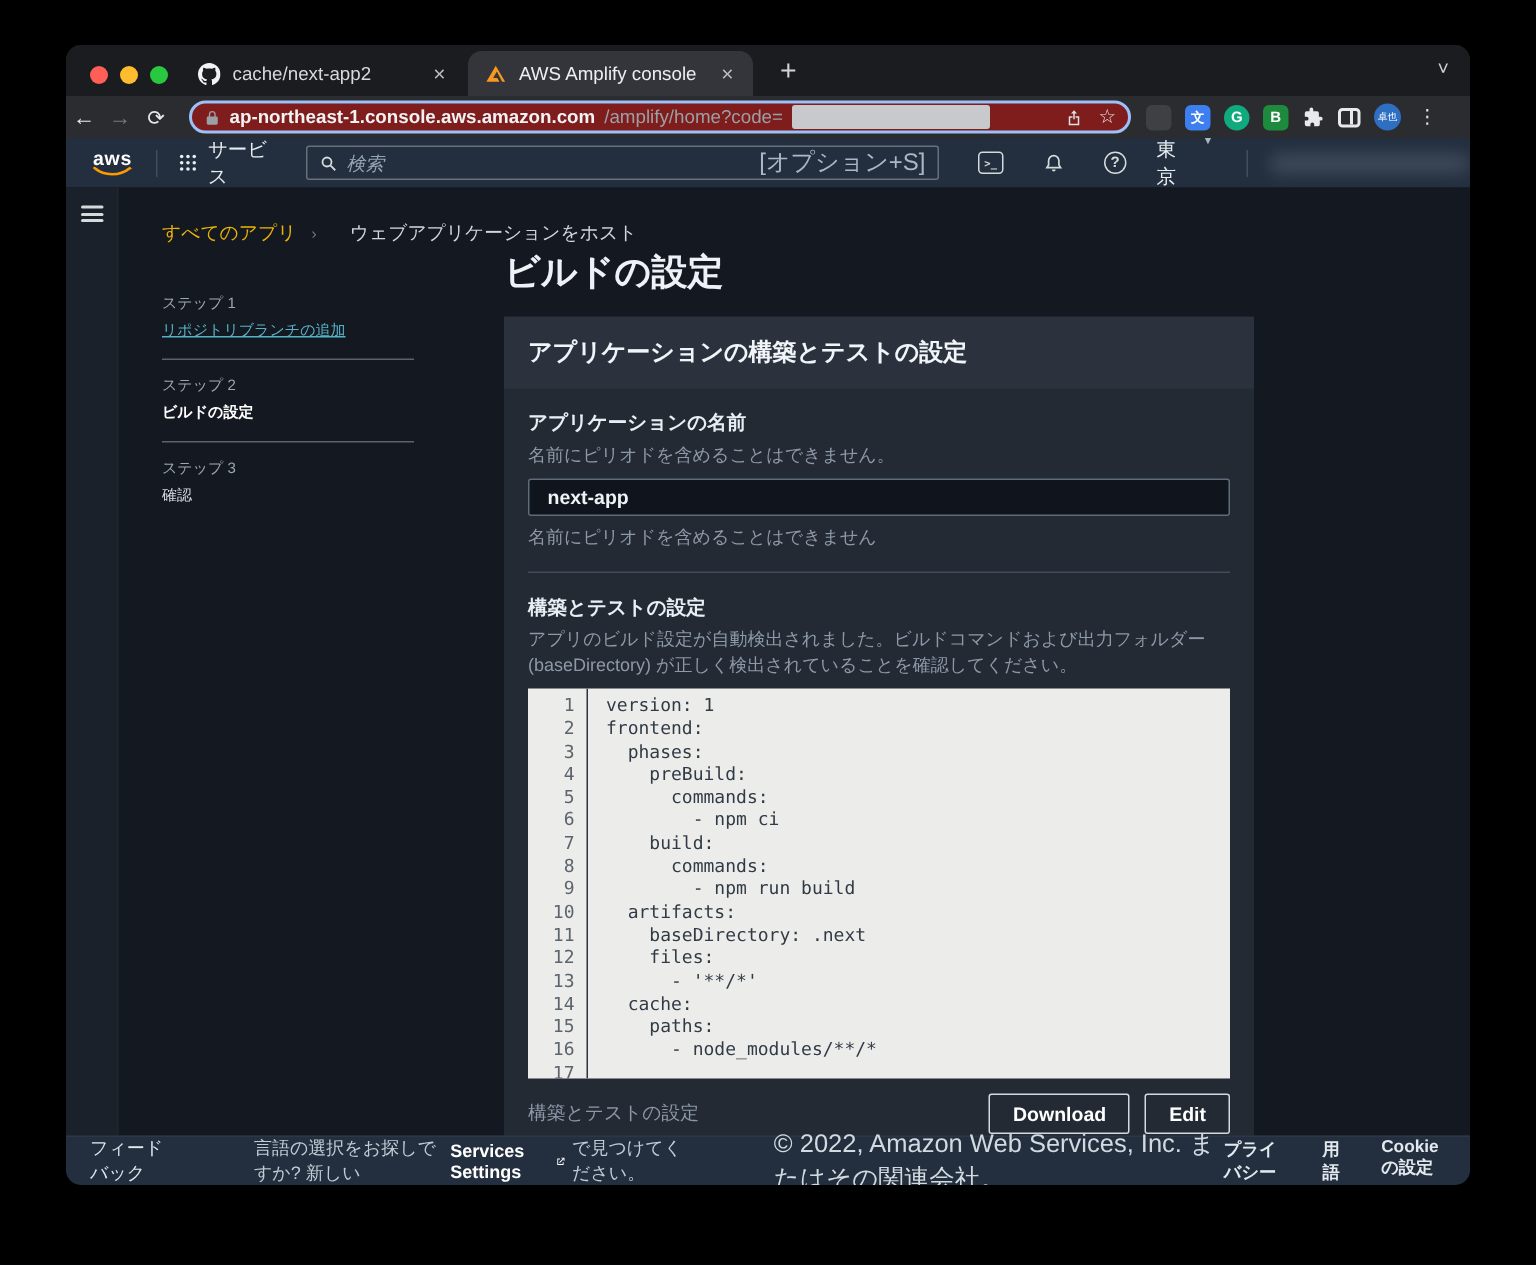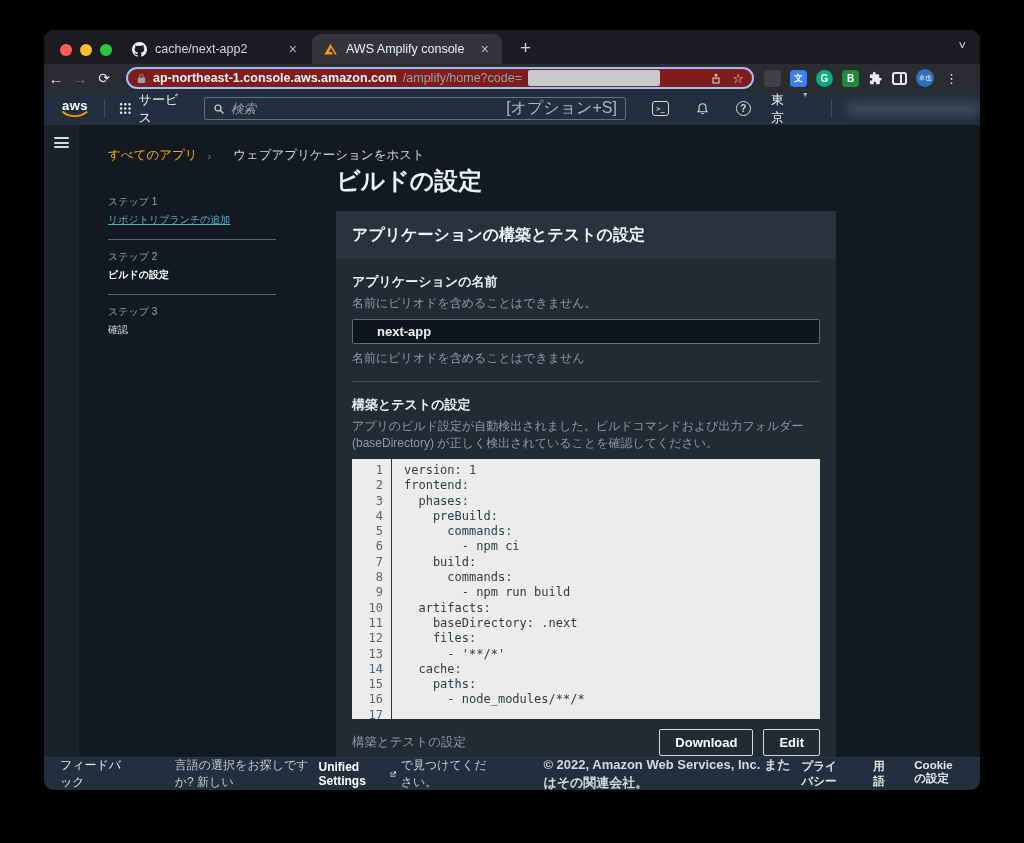--- a/index.html
+++ b/index.html
@@ -97,21 +97,21 @@
   .maincol { position:absolute; left:257px; top:40px; width:500px; }
   .page-title { color:#eef1f5; font-size:24px; font-weight:bold; }
 
   .panel { margin-top:14px; background:#232a34; height:557px; overflow:hidden; }
   .panel-hdr { height:48px; background:#2b323d; display:flex; align-items:center; padding:0 16px;
     color:#f1f4f8; font-size:16px; font-weight:bold; }
   .panel-body { padding:14px 16px 0 16px; }
   .fld-label { color:#e9eef4; font-size:13px; font-weight:bold; }
   .fld-desc { color:#8d99a8; font-size:12px; margin-top:4px; }
   .txt-input { margin-top:7px; width:468px; height:25px; background:#10151d; border:1.5px solid #5f6b7a;
-    border-radius:2px; color:#f0f3f6; font-size:13px; font-weight:bold; padding:0 24px; font-family:inherit; }
+    border-radius:2px; color:#f0f3f6; font-size:13px; font-weight:bold; padding:0 12px; font-family:inherit; }
   .fld-helper { color:#8d99a8; font-size:12px; margin-top:6px; }
   .hdiv { border:none; border-top:1px solid #414d5c; margin:14px 0; }
 
   .codeblock { margin-top:7px; width:468px; height:260px; background:#ececea; display:flex;
     font-family:"DejaVu Sans Mono","Liberation Mono",monospace; font-size:12px; line-height:15.3px; overflow:hidden; }
   .gutter { width:40px; padding:4px 8px 0 0; text-align:right; color:#5c656d;
     border-right:1.5px solid #2b3540; white-space:pre; flex:none; }
   .codetext { padding:4px 0 0 12px; color:#313b46; white-space:pre; }
 
   .code-foot { margin-top:10px; display:flex; align-items:center; }
@@ -119,21 +119,21 @@
   .btn-row { margin-left:auto; display:flex; gap:10px; }
   .btn { border:1.5px solid #d4d9dd; border-radius:2px; background:transparent; color:#fff;
     font-size:13px; font-weight:bold; padding:5px 15px; font-family:inherit; }
 
   
   .footer { position:relative; height:33px; background:#232f3e; display:flex; align-items:center;
     color:#cfd6dd; font-size:12px; border-top:1px solid #2b3747; }
   .ft-feedback { margin-left:16px; color:#e2e8ee; }
   .ft-lang { margin-left:52px; display:flex; align-items:center; gap:4px; color:#c3ccd5; }
   .ft-bold { color:#fff; font-weight:bold; }
-  .ft-copy { margin-left:54px; color:#d2d9e0; font-weight:bold; font-size:13px; }
+  .ft-copy { margin-left:54px; color:#d2d9e0; font-weight:normal; font-size:17px; }
   .ft-links { margin-left:auto; margin-right:16px; display:flex; gap:26px; color:#e2e8ee; font-weight:bold; font-size:11.5px; }
   svg { display:block; }
 </style>
 </head>
 <body>
 
 <div class="screen">
   <div class="window">
 
     <div class="tabstrip">
@@ -351,21 +351,21 @@
           </div>
         </div>
 
       </div>
     </div>
 
     <div class="footer">
       <span class="ft-feedback">フィードバック</span>
       <span class="ft-lang">
         <span>言語の選択をお探しですか? 新しい</span>
-        <span class="ft-bold">Unified Settings</span>
+        <span class="ft-bold">Services Settings</span>
         <svg width="11" height="11" viewBox="0 0 24 24">
             <path fill="#fff" d="M14 3h7v7h-2V6.4l-8.3 8.3-1.4-1.4L17.6 5H14V3zM5 5h6v2H7v10h10v-4h2v6H5V5z"></path>
           </svg>
         <span>で見つけてください。</span>
       </span>
       <span class="ft-copy">© 2022, Amazon Web Services, Inc. またはその関連会社。</span>
       <span class="ft-links">
         <span>プライバシー</span>
         <span>用語</span>
         <span>Cookie の設定</span>

